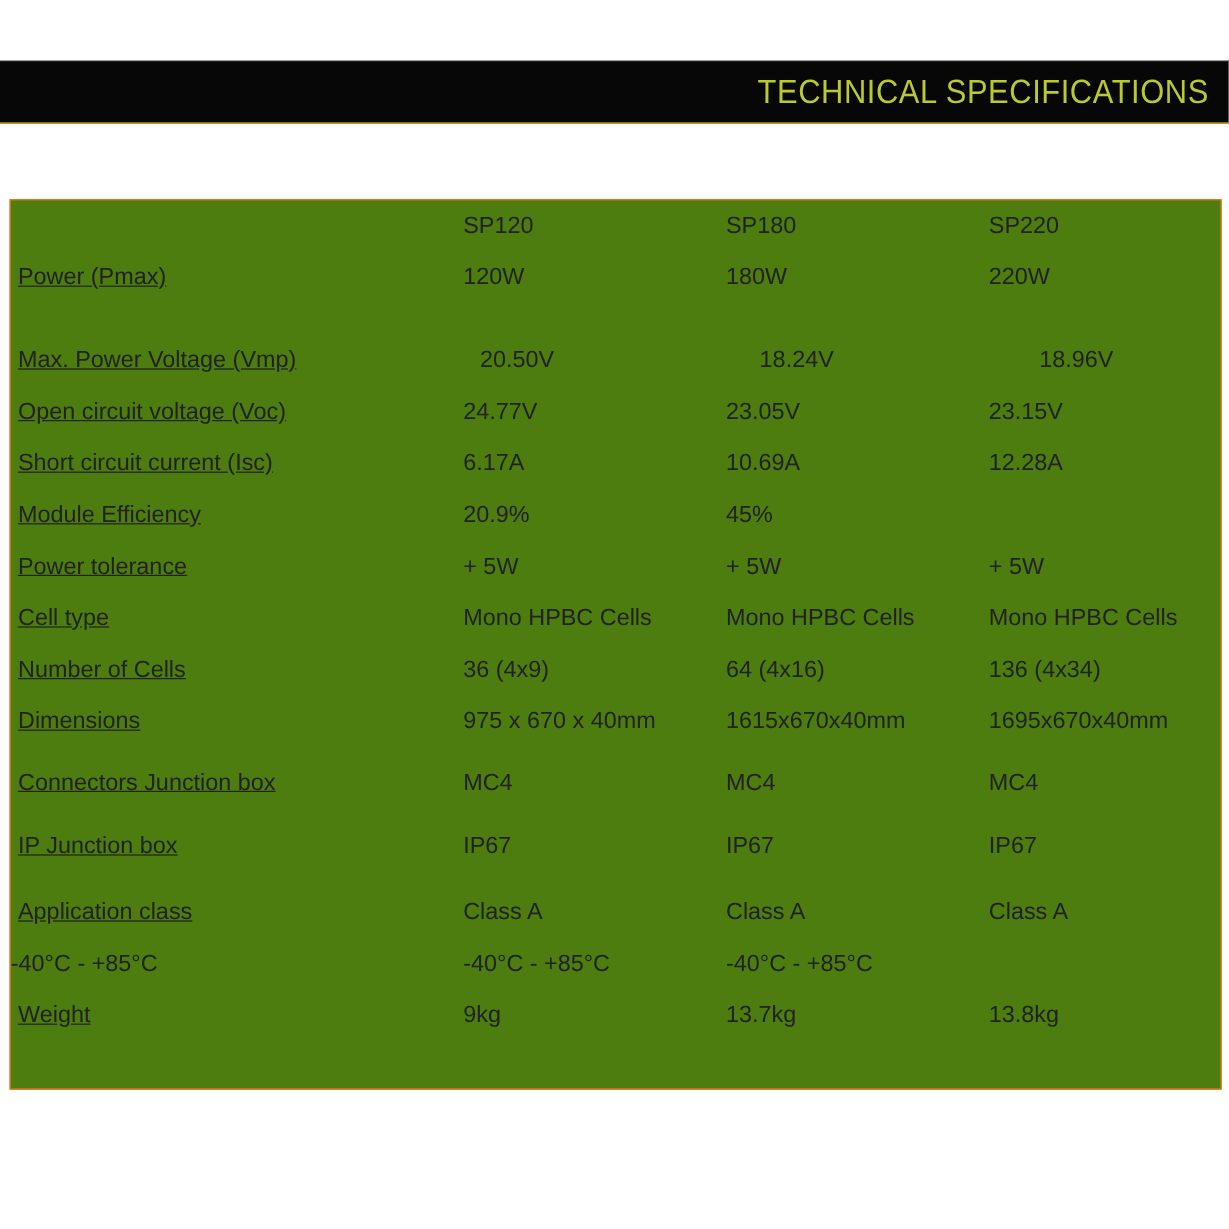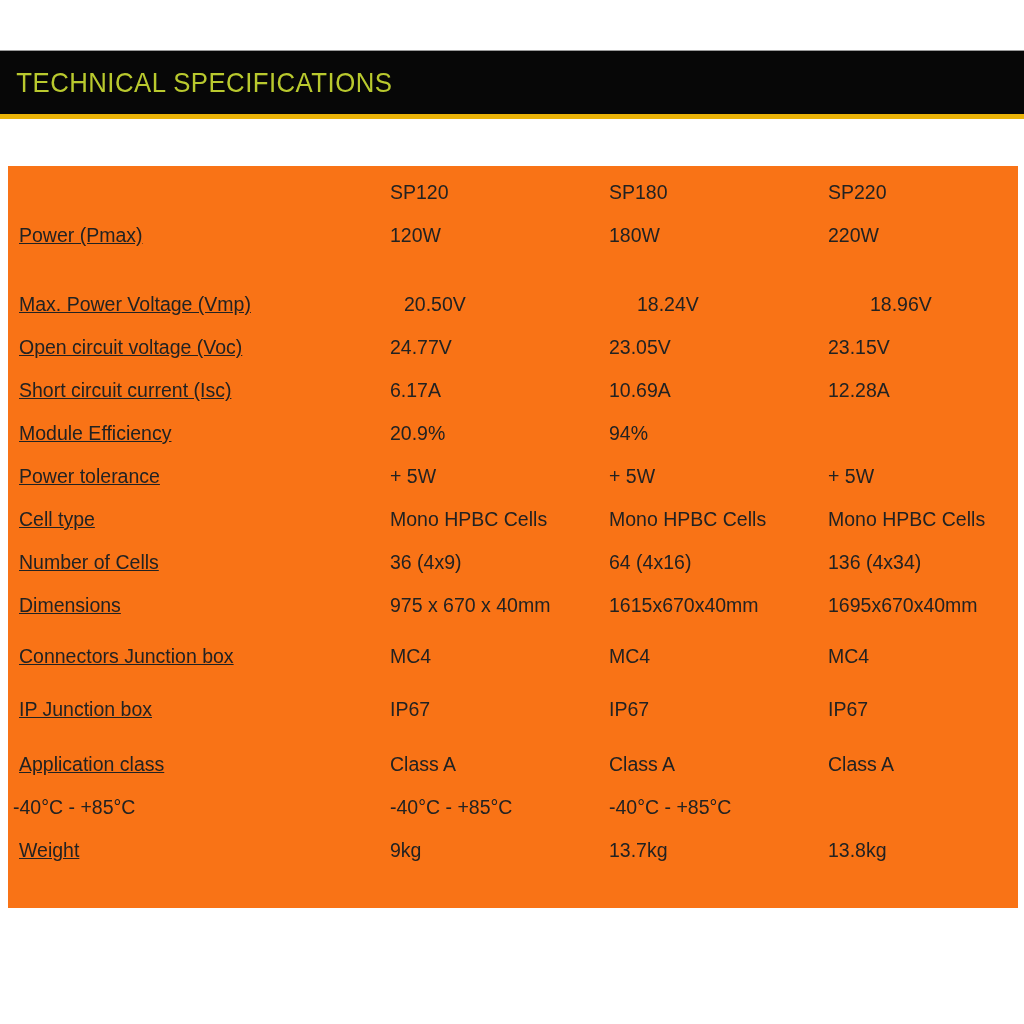--- a/index.html
+++ b/index.html
@@ -9,44 +9,44 @@
     font-family: "Liberation Sans", "DejaVu Sans", sans-serif;
     overflow: hidden;
     position: relative;
   }
   .page { position: relative; width: 1024px; height: 1024px; background: #ffffff; }
 
   
   .header-bar {
     position: absolute;
     left: 0; top: 50px;
-    width: 1024px; height: 69px;
+    width: 1024px; height: 53px;
     background: #070707;
     border-top: 1px solid #9a9a9a;
-    border-bottom: 5px solid #eab308;
+    border-bottom: 1px solid #eab308;
     display: flex;
     align-items: center;
-    justify-content: flex-start;
+    justify-content: flex-end;
   }
   .header-title {
     color: #b9c92e;
     font-size: 28px;
     font-weight: 500;
     letter-spacing: 0.5px;
     transform: scaleX(0.92);
     white-space: nowrap;
   }
 
   
   .spec-table {
     position: absolute;
     left: 8px; top: 166px;
     width: 1010px; height: 742px;
-    border: 5px solid #f97316;
-    background: #f97316;
+    border: 1px solid #f97316;
+    background: #4d7c0f;
     overflow: hidden;
   }
   .rows { width: 100%; }
   .spec-row {
     display: grid;
     grid-template-columns: 377px 219px 219px 1fr;
     height: 43px;
     align-items: center;
     color: #222222;
     font-size: 19.5px;
@@ -103,21 +103,21 @@
   <div class="spec-row">
     <div class="cell label-cell">Short circuit current (Isc)</div>
     <div class="cell">6.17A</div>
     <div class="cell">10.69A</div>
     <div class="cell">12.28A</div>
   </div>
 
   <div class="spec-row">
     <div class="cell label-cell">Module Efficiency</div>
     <div class="cell">20.9%</div>
-    <div class="cell">94%</div>
+    <div class="cell">45%</div>
   </div>
 
   <div class="spec-row">
     <div class="cell label-cell">Power tolerance</div>
     <div class="cell">+ 5W</div>
     <div class="cell">+ 5W</div>
     <div class="cell">+ 5W</div>
   </div>
 
   <div class="spec-row">

